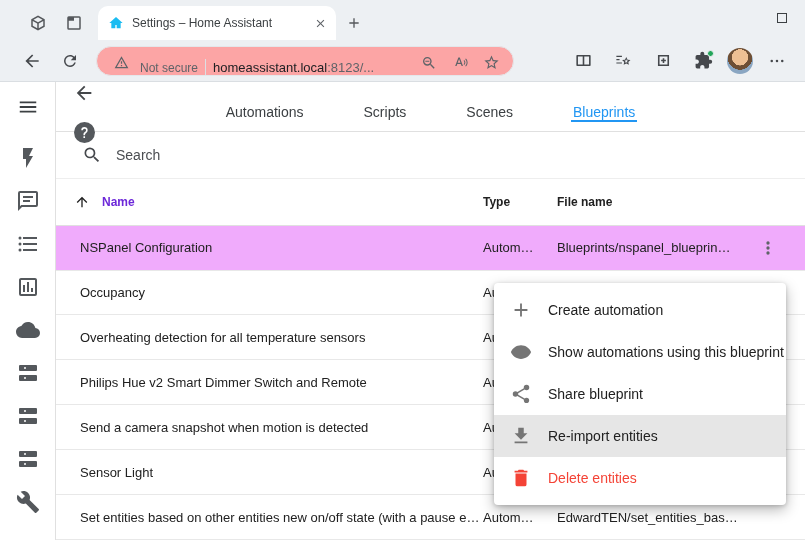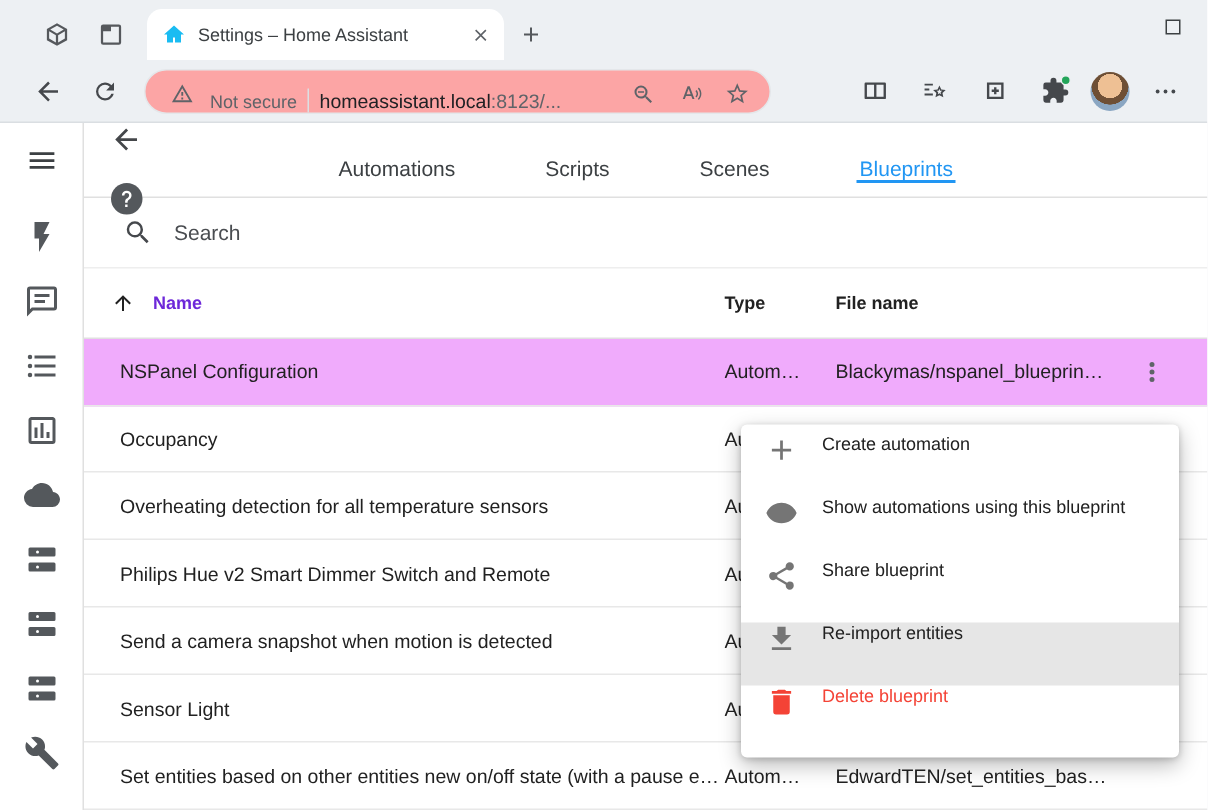--- a/index.html
+++ b/index.html
@@ -64,21 +64,21 @@
   .row { height:47px; border-bottom:1px solid #e8e8e8; font-size:13px; color:#212121; cursor:pointer; }
   .row.hovered { background:#f0abfc; }
   .cell { white-space:nowrap; overflow:hidden; text-overflow:ellipsis; }
   .cell.name { padding-left:24px; }
   .cell.actions { display:flex; justify-content:center; padding-right:12px; }
   .dots-btn { background:none; border:none; color:#5f6368; width:36px; height:36px; display:flex; align-items:center; justify-content:center; cursor:pointer; }
 
   
   .context-menu { position:absolute; left:494px; top:283px; width:292px; background:#fff; border-radius:4px; padding:6px 0;
                   box-shadow:0 5px 14px rgba(0,0,0,.28), 0 1px 4px rgba(0,0,0,.18); z-index:30; }
-  .menu-item { height:42px; display:flex; align-items:flex-start; gap:16px; padding:0 16px; font-size:12px; color:#212121; cursor:pointer; }
+  .menu-item { height:42px; display:flex; align-items:center; gap:16px; padding:0 16px; font-size:14px; color:#212121; cursor:pointer; }
   .menu-item .mi-icon { color:#757575; flex-shrink:0; display:flex; }
   .menu-item.hovered { background:#e6e6e6; }
   .menu-item.danger { color:var(--danger); }
   .menu-item.danger .mi-icon { color:var(--danger); }
   .menu-item span { white-space:nowrap; }
 
   svg { display:block; }
 </style>
 </head>
 <body>
@@ -292,21 +292,21 @@
           <span>Name</span>
         </div>
         <div>Type</div>
         <div>File name</div>
         <div></div>
       </div>
 
       <div class="grid-row row hovered">
         <div class="cell name">NSPanel Configuration</div>
         <div class="cell type">Autom…</div>
-        <div class="cell file">Blackymas/nspanel_blueprin…</div>
+        <div class="cell file">Blueprints/nspanel_blueprin…</div>
         <div class="cell actions">
           <button class="dots-btn">
             <svg width="20" height="20" viewBox="0 0 24 24" fill="currentColor">
                 <path d="M12,16A2,2 0 0,1 14,18A2,2 0 0,1 12,20A2,2 0 0,1 10,18A2,2 0 0,1 12,16M12,10A2,2 0 0,1 14,12A2,2 0 0,1 12,14A2,2 0 0,1 10,12A2,2 0 0,1 12,10M12,4A2,2 0 0,1 14,6A2,2 0 0,1 12,8A2,2 0 0,1 10,6A2,2 0 0,1 12,4Z"></path>
               </svg>
           </button>
         </div>
       </div>
       <div class="grid-row row">
         <div class="cell name">Occupancy</div>
@@ -379,17 +379,17 @@
           </svg>
       </span>
       <span>Re-import entities</span>
     </div>
     <div class="menu-item danger">
       <span class="mi-icon">
         <svg width="22" height="22" viewBox="0 0 24 24" fill="currentColor">
             <path d="M19,4H15.5L14.5,3H9.5L8.5,4H5V6H19M6,19A2,2 0 0,0 8,21H16A2,2 0 0,0 18,19V7H6V19Z"></path>
           </svg>
       </span>
-      <span>Delete blueprint</span>
+      <span>Delete entities</span>
     </div>
   </div>
 
 </div>
 
 </body></html>

